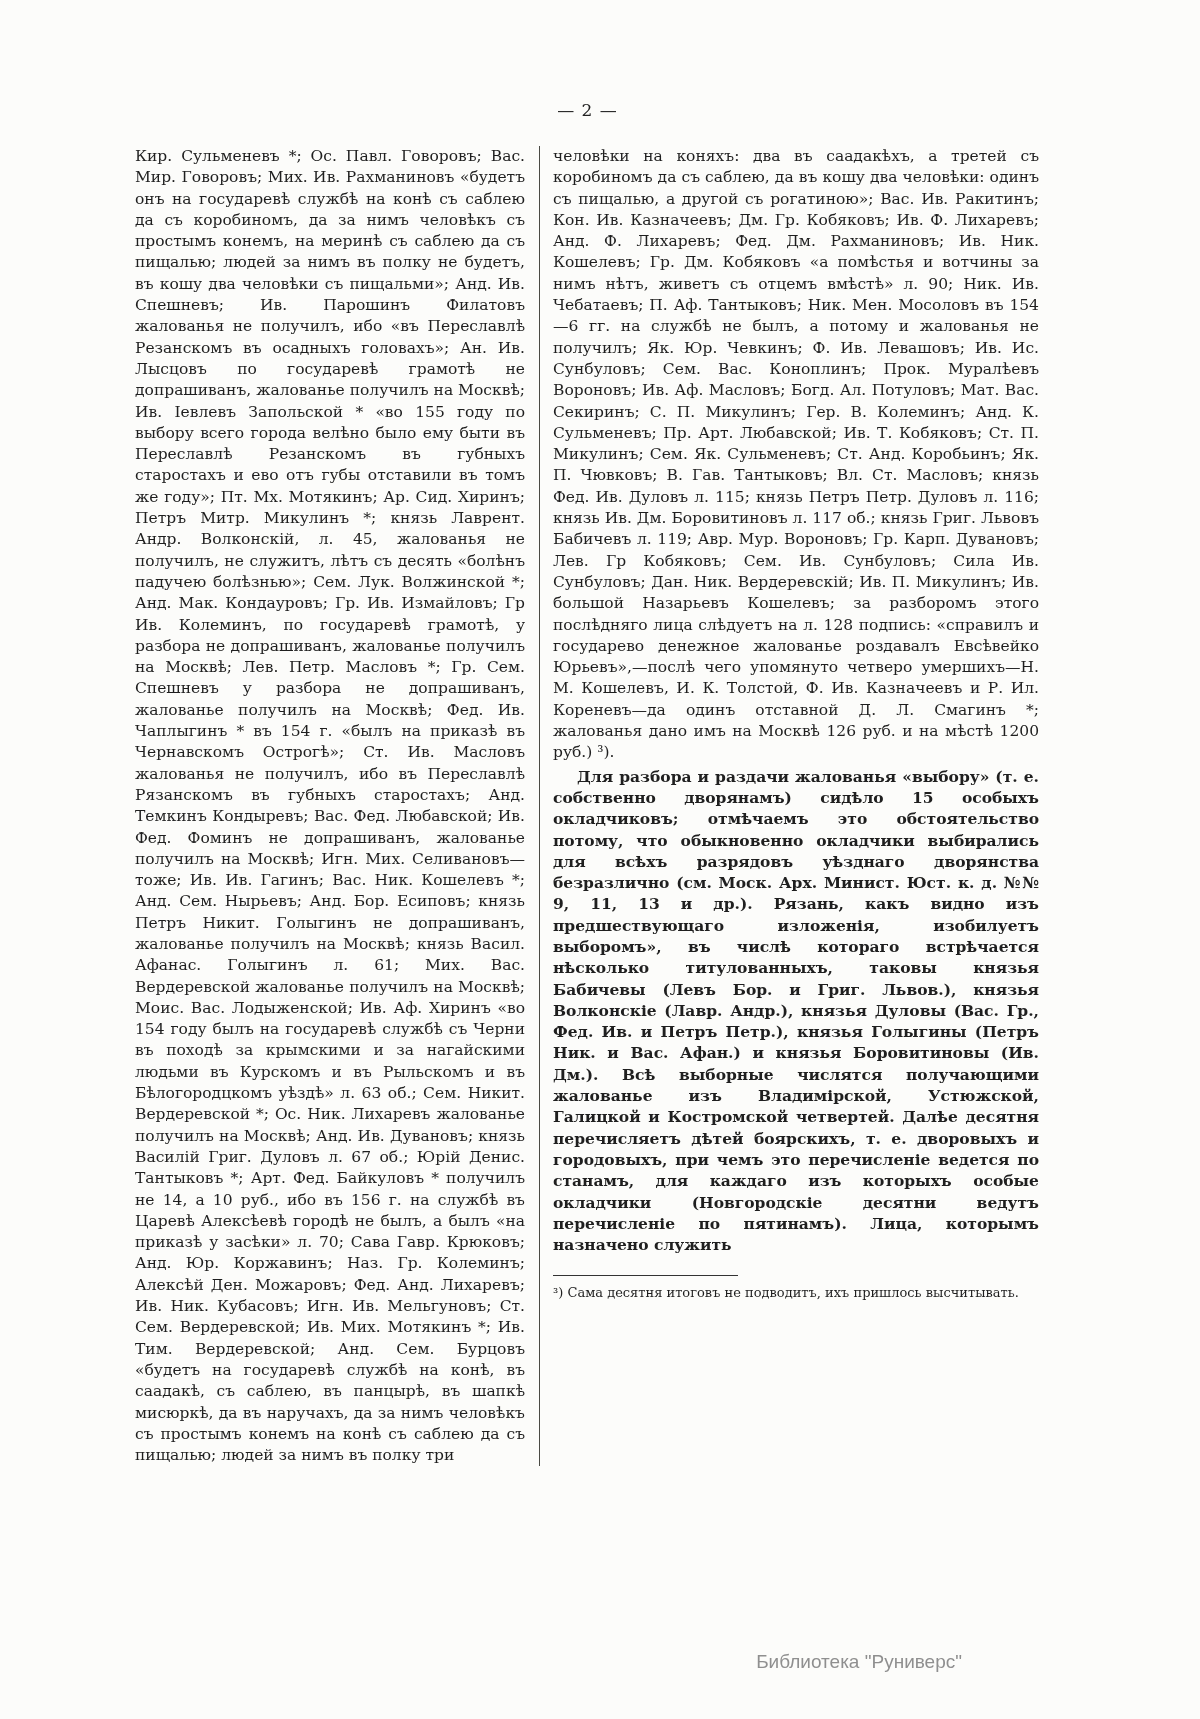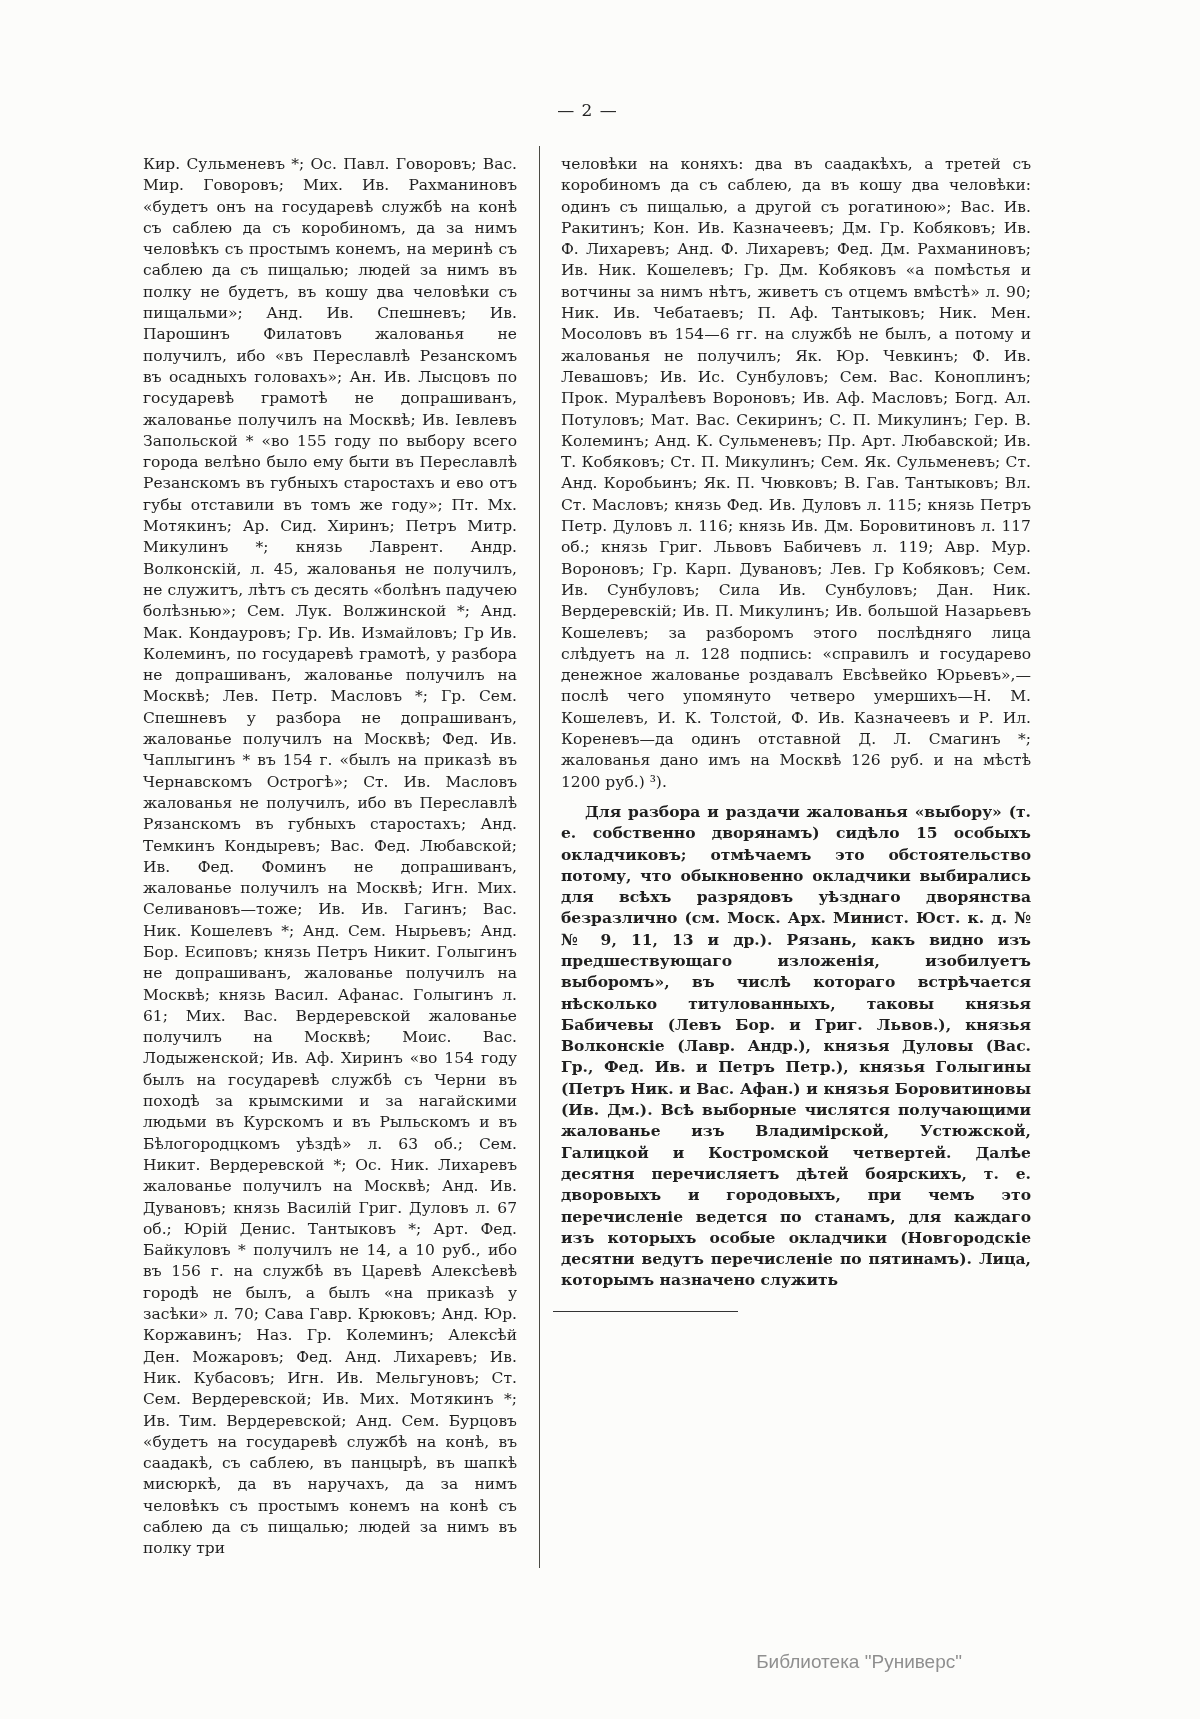--- a/index.html
+++ b/index.html
@@ -39,21 +39,21 @@
     text-align: justify;
   }
   .col-left  { width: 390px; }
   .col-right { width: 486px; }
   .divider {
     width: 1px;
     background: #4a4a44;
     margin: 0 13px 0 14px;
   }
   .body-text {
-    margin: 8px;
+    margin: 0;
     padding: 0;
   }
   .body-text.indent {
     text-indent: 24px;
     margin-top: 2px;
     font-weight: bold;
   }
   .footnote-rule {
     width: 185px;
     border-top: 1px solid #333;
@@ -88,19 +88,23 @@
     </div>
 
     <div class="divider"></div>
 
     <div class="col col-right">
       <p class="body-text">человѣки на коняхъ: два въ саадакѣхъ, а третей съ коробиномъ да съ саблею, да въ кошу два человѣки: одинъ съ пищалью, а другой съ рогатиною»; Вас. Ив. Ракитинъ; Кон. Ив. Казначеевъ; Дм. Гр. Кобяковъ; Ив. Ф. Лихаревъ; Анд. Ф. Лихаревъ; Фед. Дм. Рахманиновъ; Ив. Ник. Кошелевъ; Гр. Дм. Кобяковъ «а помѣстья и вотчины за нимъ нѣтъ, живетъ съ отцемъ вмѣстѣ» л. 90; Ник. Ив. Чебатаевъ; П. Аф. Тантыковъ; Ник. Мен. Мосоловъ въ 154—6 гг. на службѣ не былъ, а потому и жалованья не получилъ; Як. Юр. Чевкинъ; Ф. Ив. Левашовъ; Ив. Ис. Сунбуловъ; Сем. Вас. Коноплинъ; Прок. Муралѣевъ Вороновъ; Ив. Аф. Масловъ; Богд. Ал. Потуловъ; Мат. Вас. Секиринъ; С. П. Микулинъ; Гер. В. Колеминъ; Анд. К. Сульменевъ; Пр. Арт. Любавской; Ив. Т. Кобяковъ; Ст. П. Микулинъ; Сем. Як. Сульменевъ; Ст. Анд. Коробьинъ; Як. П. Чювковъ; В. Гав. Тантыковъ; Вл. Ст. Масловъ; князь Фед. Ив. Дуловъ л. 115; князь Петръ Петр. Дуловъ л. 116; князь Ив. Дм. Боровитиновъ л. 117 об.; князь Григ. Львовъ Бабичевъ л. 119; Авр. Мур. Вороновъ; Гр. Карп. Дувановъ; Лев. Гр Кобяковъ; Сем. Ив. Сунбуловъ; Сила Ив. Сунбуловъ; Дан. Ник. Вердеревскій; Ив. П. Микулинъ; Ив. большой Назарьевъ Кошелевъ; за разборомъ этого послѣдняго лица слѣдуетъ на л. 128 подпись: «справилъ и государево денежное жалованье роздавалъ Евсѣвейко Юрьевъ»,—послѣ чего упомянуто четверо умершихъ—Н. М. Кошелевъ, И. К. Толстой, Ф. Ив. Казначеевъ и Р. Ил. Кореневъ—да одинъ отставной Д. Л. Смагинъ *; жалованья дано имъ на Москвѣ 126 руб. и на мѣстѣ 1200 руб.) ³).</p>
       <p class="body-text indent">Для разбора и раздачи жалованья «выбору» (т. е. собственно дворянамъ) сидѣло 15 особыхъ окладчиковъ; отмѣчаемъ это обстоятельство потому, что обыкновенно окладчики выбирались для всѣхъ разрядовъ уѣзднаго дворянства безразлично (см. Моск. Арх. Минист. Юст. к. д. №№ 9, 11, 13 и др.). Рязань, какъ видно изъ предшествующаго изложенія, изобилуетъ выборомъ», въ числѣ котораго встрѣчается нѣсколько титулованныхъ, таковы князья Бабичевы (Левъ Бор. и Григ. Львов.), князья Волконскіе (Лавр. Андр.), князья Дуловы (Вас. Гр., Фед. Ив. и Петръ Петр.), князья Голыгины (Петръ Ник. и Вас. Афан.) и князья Боровитиновы (Ив. Дм.). Всѣ выборные числятся получающими жалованье изъ Владимірской, Устюжской, Галицкой и Костромской четвертей. Далѣе десятня перечисляетъ дѣтей боярскихъ, т. е. дворовыхъ и городовыхъ, при чемъ это перечисленіе ведется по станамъ, для каждаго изъ которыхъ особые окладчики (Новгородскіе десятни ведутъ перечисленіе по пятинамъ). Лица, которымъ назначено служить</p>
 
       <div class="footnote-rule"></div>
 
+      <p class="footnote">
+        <span>³)</span>
+        <span>Сама десятня итоговъ не подводитъ, ихъ пришлось высчитывать.</span>
+      </p>
     </div>
 
   </div>
 
   <div class="watermark">Библиотека "Руниверс"</div>
 
 </div>
 
 </body></html>

